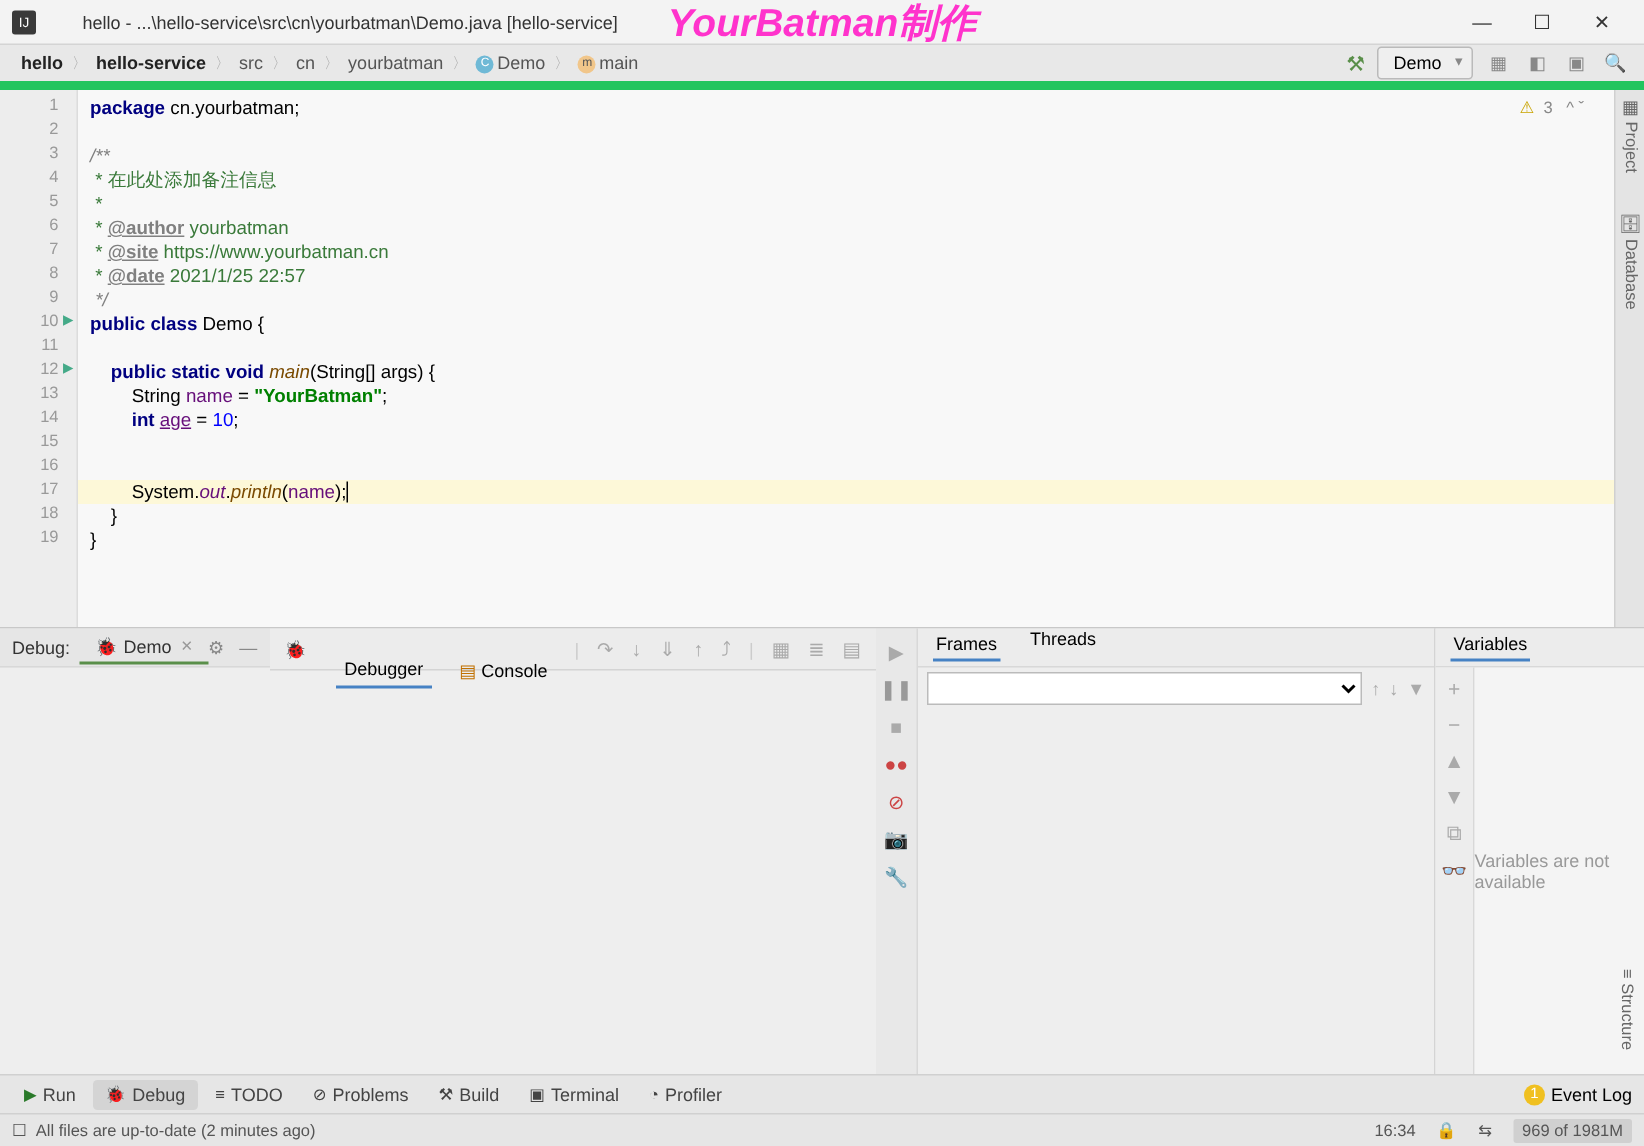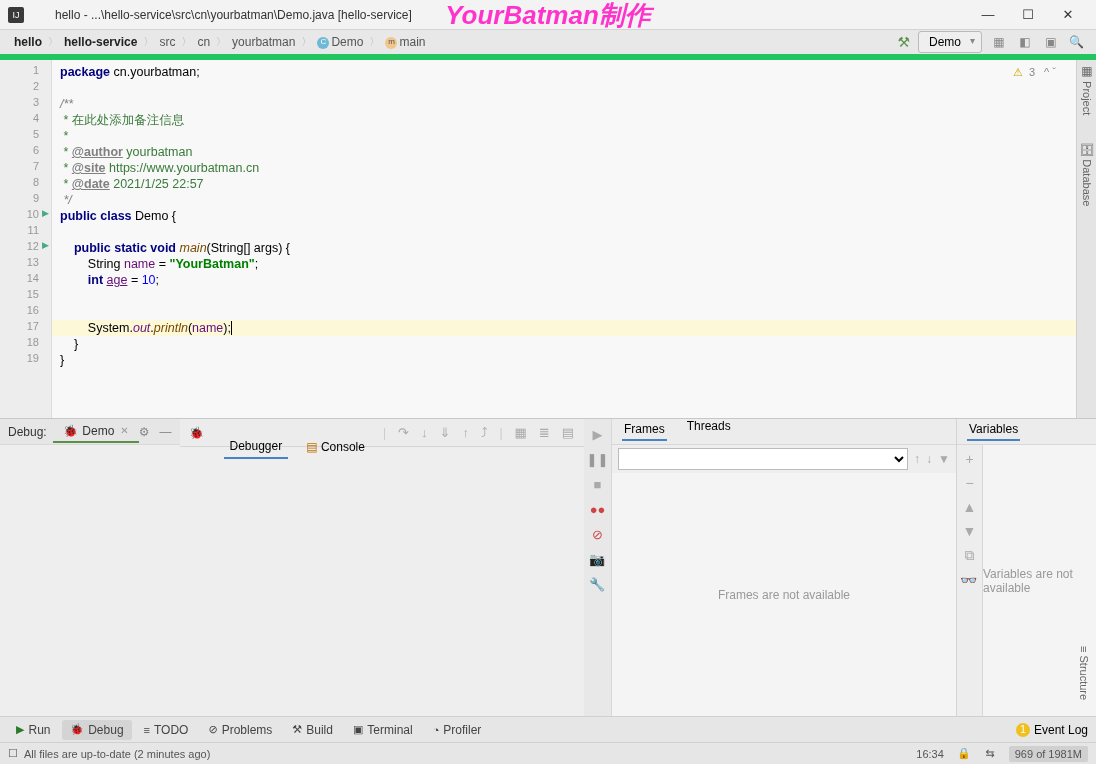--- a/index.html
+++ b/index.html
@@ -221,21 +221,20 @@
       <div class="pane-hdr">
         <span class="pt-on">Frames</span>
         <span>Threads</span>
       </div>
       <div class="frame-row2">
         <select></select>
         <span class="nav-ic">↑</span>
         <span class="nav-ic">↓</span>
         <span class="nav-ic">▼</span>
       </div>
-      <div class="placeholder-big">Frames are not available</div>
     </div>
     <div class="vars-pane">
       <div class="pane-hdr">
         <span class="pt-on">Variables</span>
       </div>
       <div class="vars-body">
         <div class="vars-left-strip">
           <span class="vic">+</span>
           <span class="vic">−</span>
           <span class="vic">▲</span>

